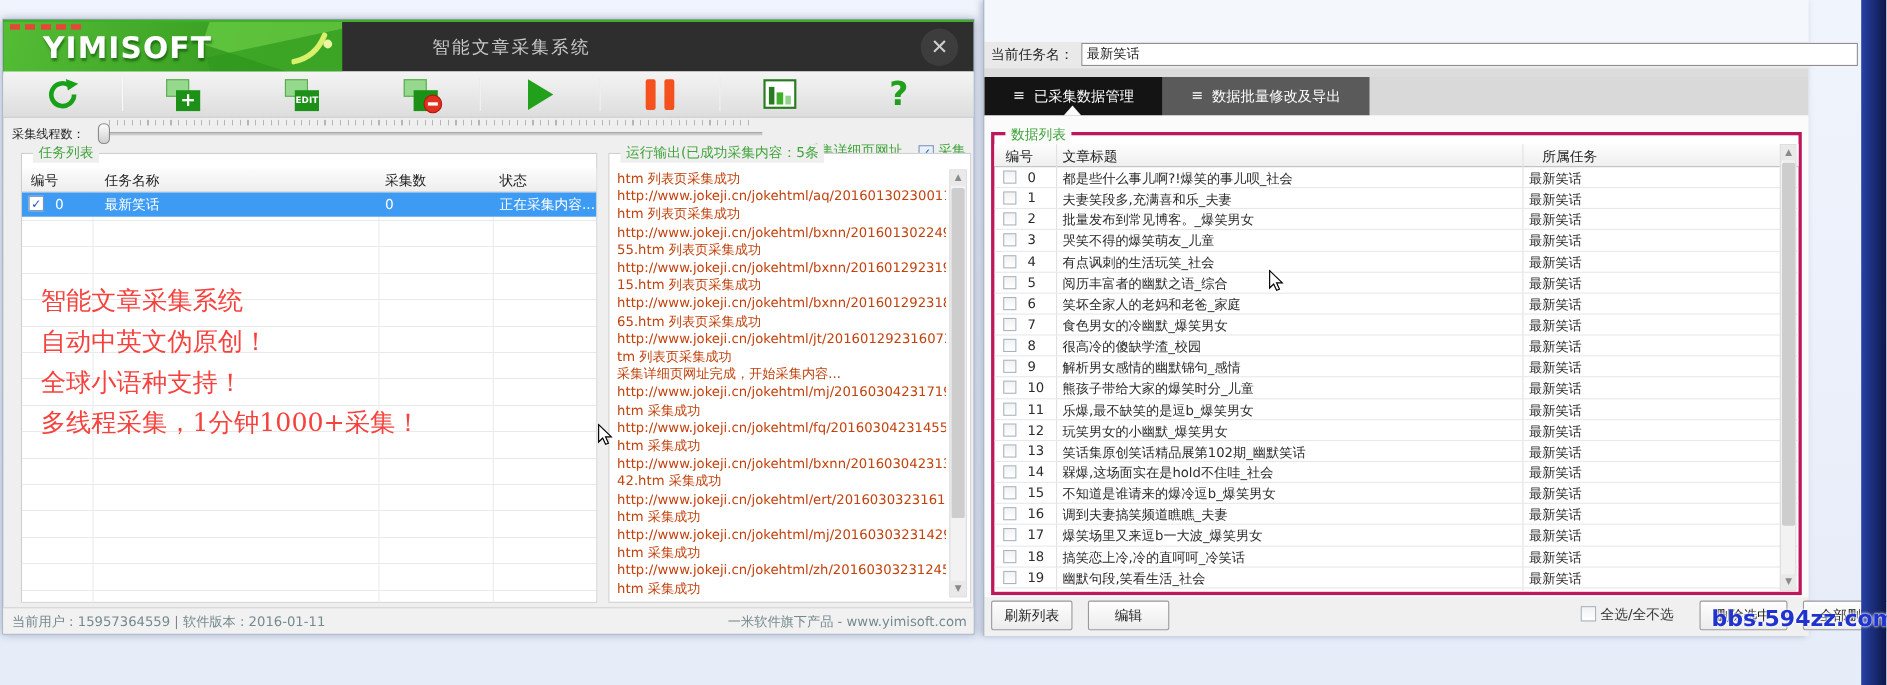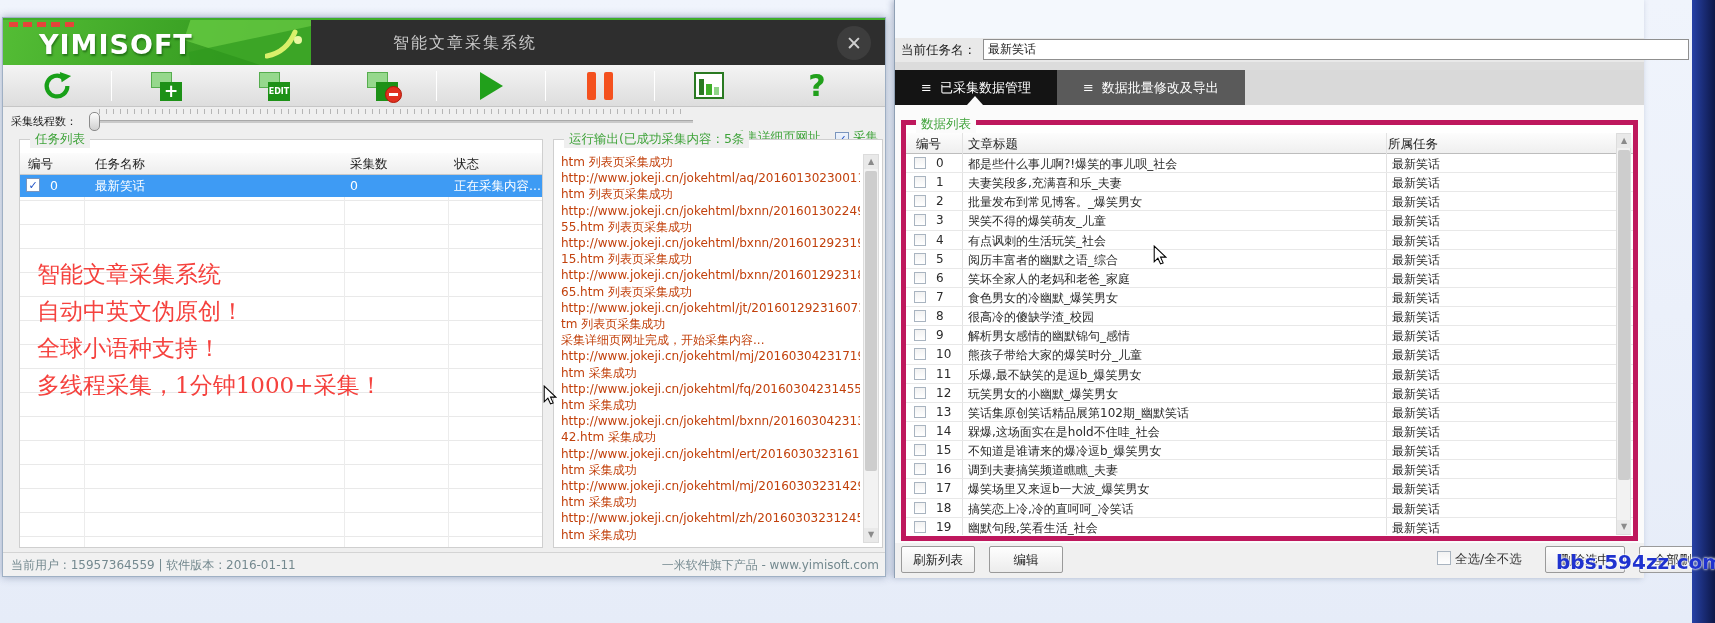--- a/index.html
+++ b/index.html
@@ -98,26 +98,26 @@
                   border:1px solid #8f8f8f; font-size:12px; color:#222; padding:2px 4px;
                   font-family:"DejaVu Sans","Liberation Sans",sans-serif; }
   .rw-band { position:absolute; left:0; top:62px; width:100%; height:8px; background:#dcdcdc; }
   .rw-tabs { position:absolute; left:0; top:70px; width:100%; height:35px; background:#d9d9d9; display:flex; }
   .tab { position:relative; height:35px; padding:0 26px; display:flex; align-items:center; gap:8px;
          background:#5a5a5a; color:#fff; font-size:13px; cursor:default; }
   .tab.active { background:#141414; }
   .tab.active::after { content:""; position:absolute; left:72px; bottom:0; width:0; height:0;
         border-left:8px solid transparent; border-right:8px solid transparent; border-bottom:9px solid #fbfbfb; }
   .rw-content { position:absolute; left:0; top:105px; width:100%; height:438px; background:#fbfbfb; }
-  .rw-group { position:absolute; left:6px; top:15px; right:6px; bottom:2px; border:5px solid #be185d; background:#fff; }
+  .rw-group { position:absolute; left:6px; top:15px; right:6px; bottom:2px; border:3px solid #be185d; background:#fff; }
   .rw-group .panel-legend { background:#fbfbfb; }
   .rw-thead { position:absolute; left:0; top:8px; width:100%; height:21px;
               background:linear-gradient(#fdfdfd,#efefef); border-bottom:1px solid #bdbdbd; font-size:12.5px; color:#222; }
   .rw-thead span { position:absolute; top:3px; }
-  .rc1 { left:10px; } .rc2 { left:62px; } .rc3 { left:482px; }
+  .rc1 { left:10px; } .rc2 { left:62px; } .rc3 { left:498px; }
   .rw-rows { position:absolute; left:0; top:29px; width:100%; bottom:1px; overflow:hidden; }
   .rw-row { position:relative; height:19.15px; border-bottom:1px solid #e8e8e8; font-size:12px; color:#2a2a2a; }
   .rw-row .cbx { position:absolute; left:8px; top:3px; width:12px; height:12px; }
   .rw-row .rid { position:absolute; left:30px; top:2px; }
   .rw-row .rtitle { position:absolute; left:62px; top:2px; white-space:nowrap; }
   .rw-row .rtask { position:absolute; left:486px; top:2px; }
   .rw-colline { position:absolute; top:8px; bottom:1px; width:1px; background:#e2e2e2; }
   .rw-vscroll { position:absolute; right:2px; top:8px; bottom:1px; width:15px; background:#f2f2f2; border-left:1px solid #ddd; }
   .rw-vscroll .thumb { top:16px; height:330px; }
   .rw-footer { position:absolute; left:0; top:543px; width:100%; height:35px; background:#f0f0f0; }

